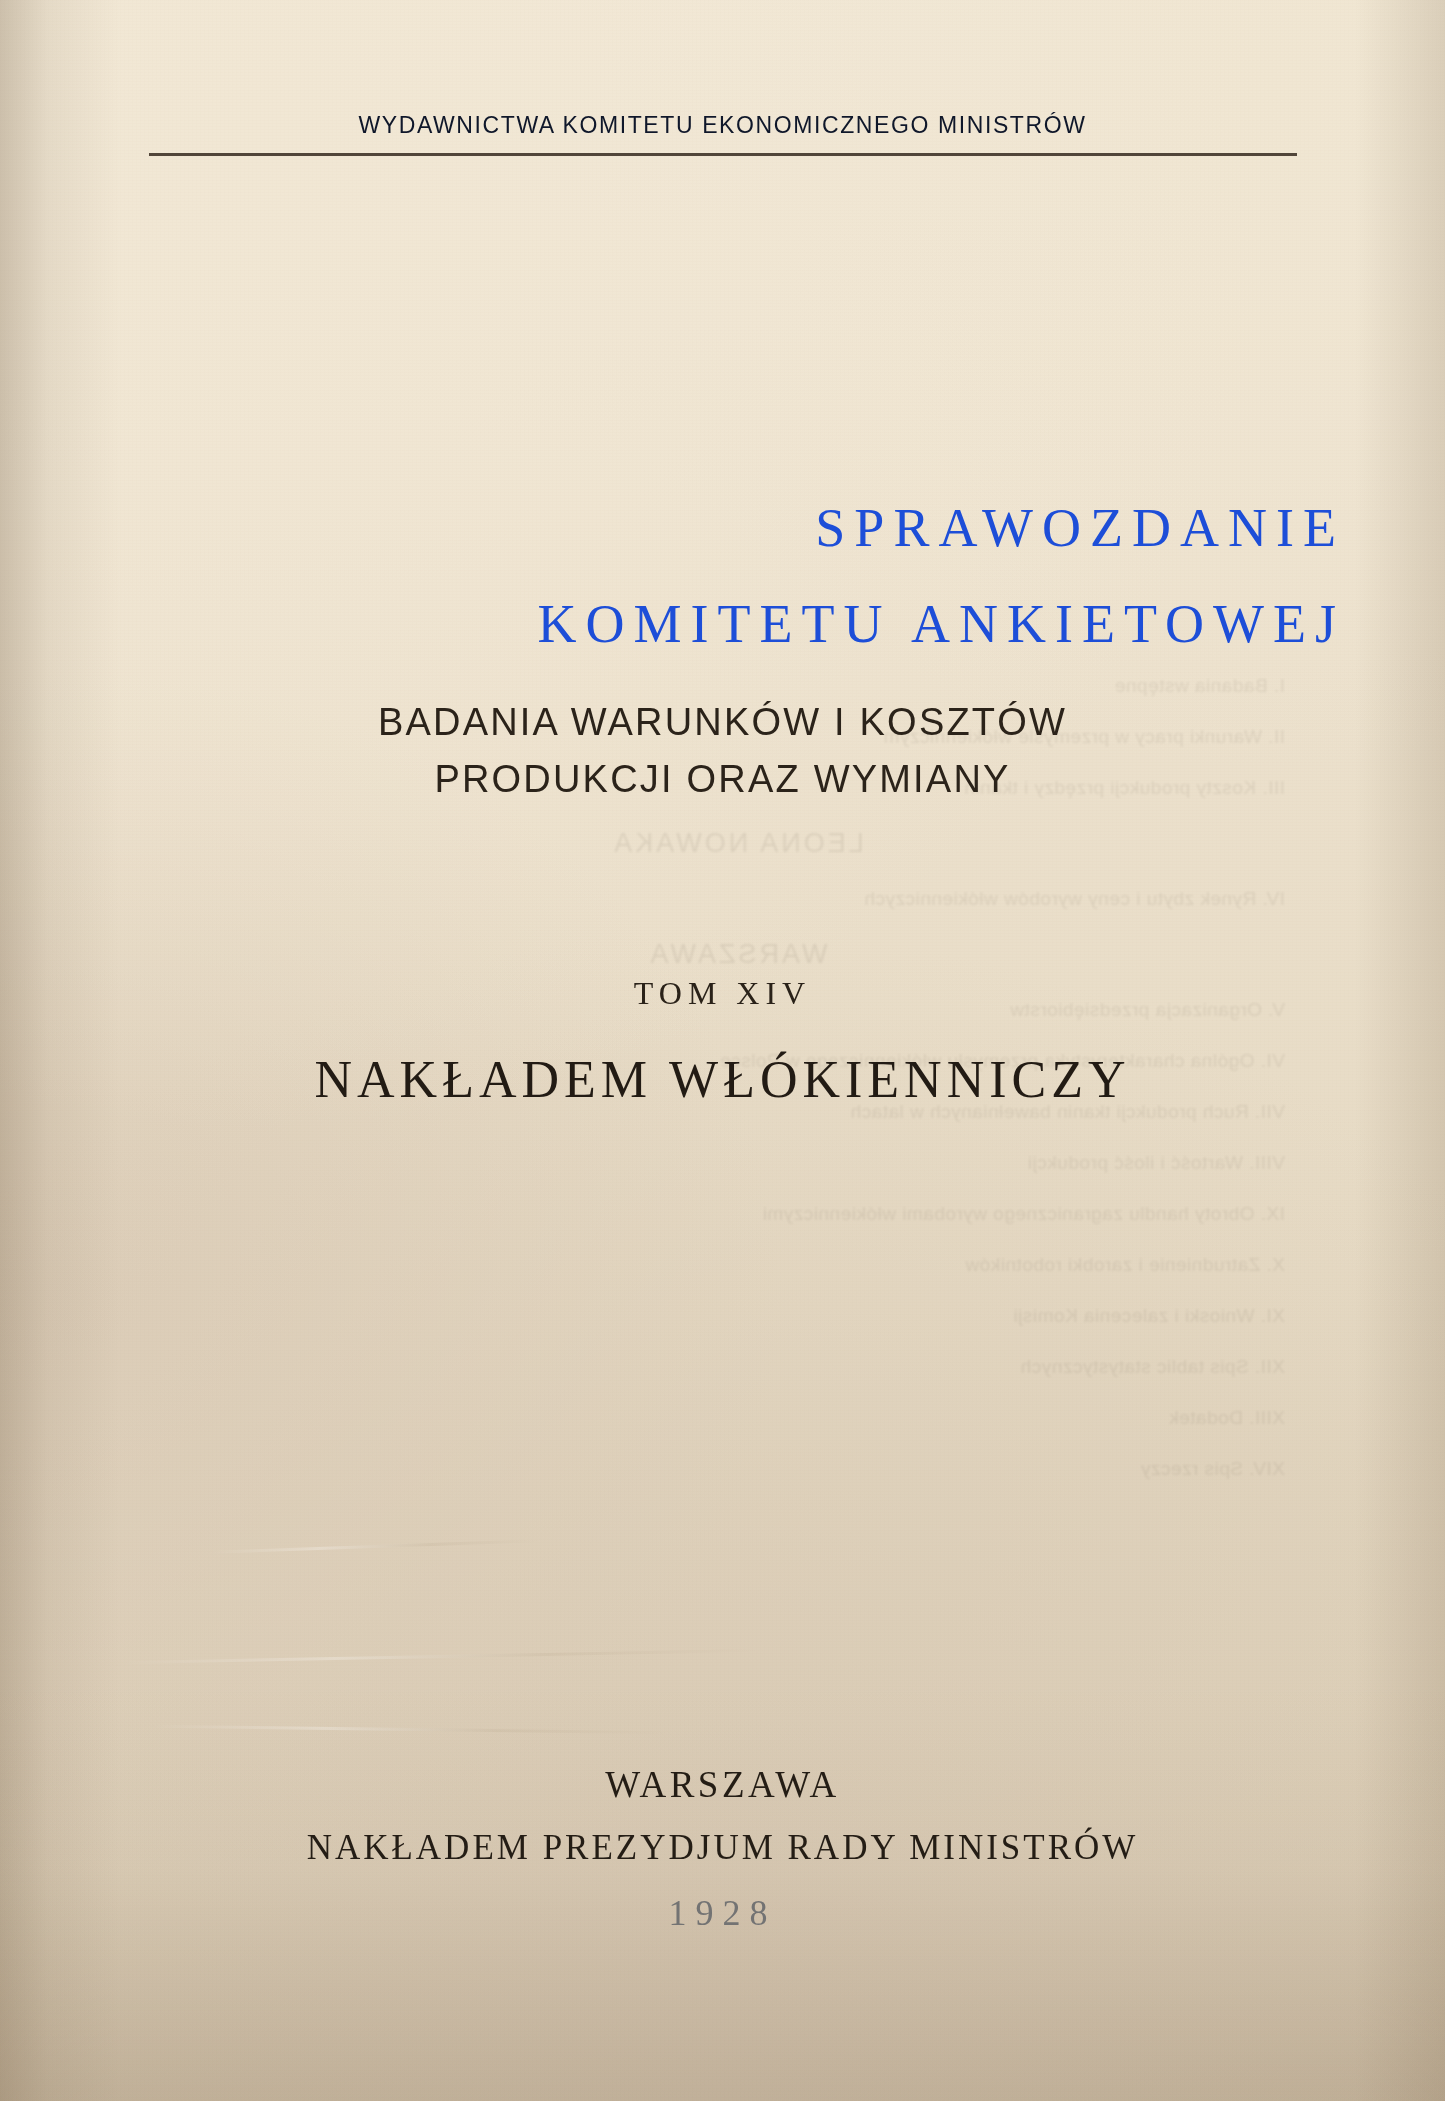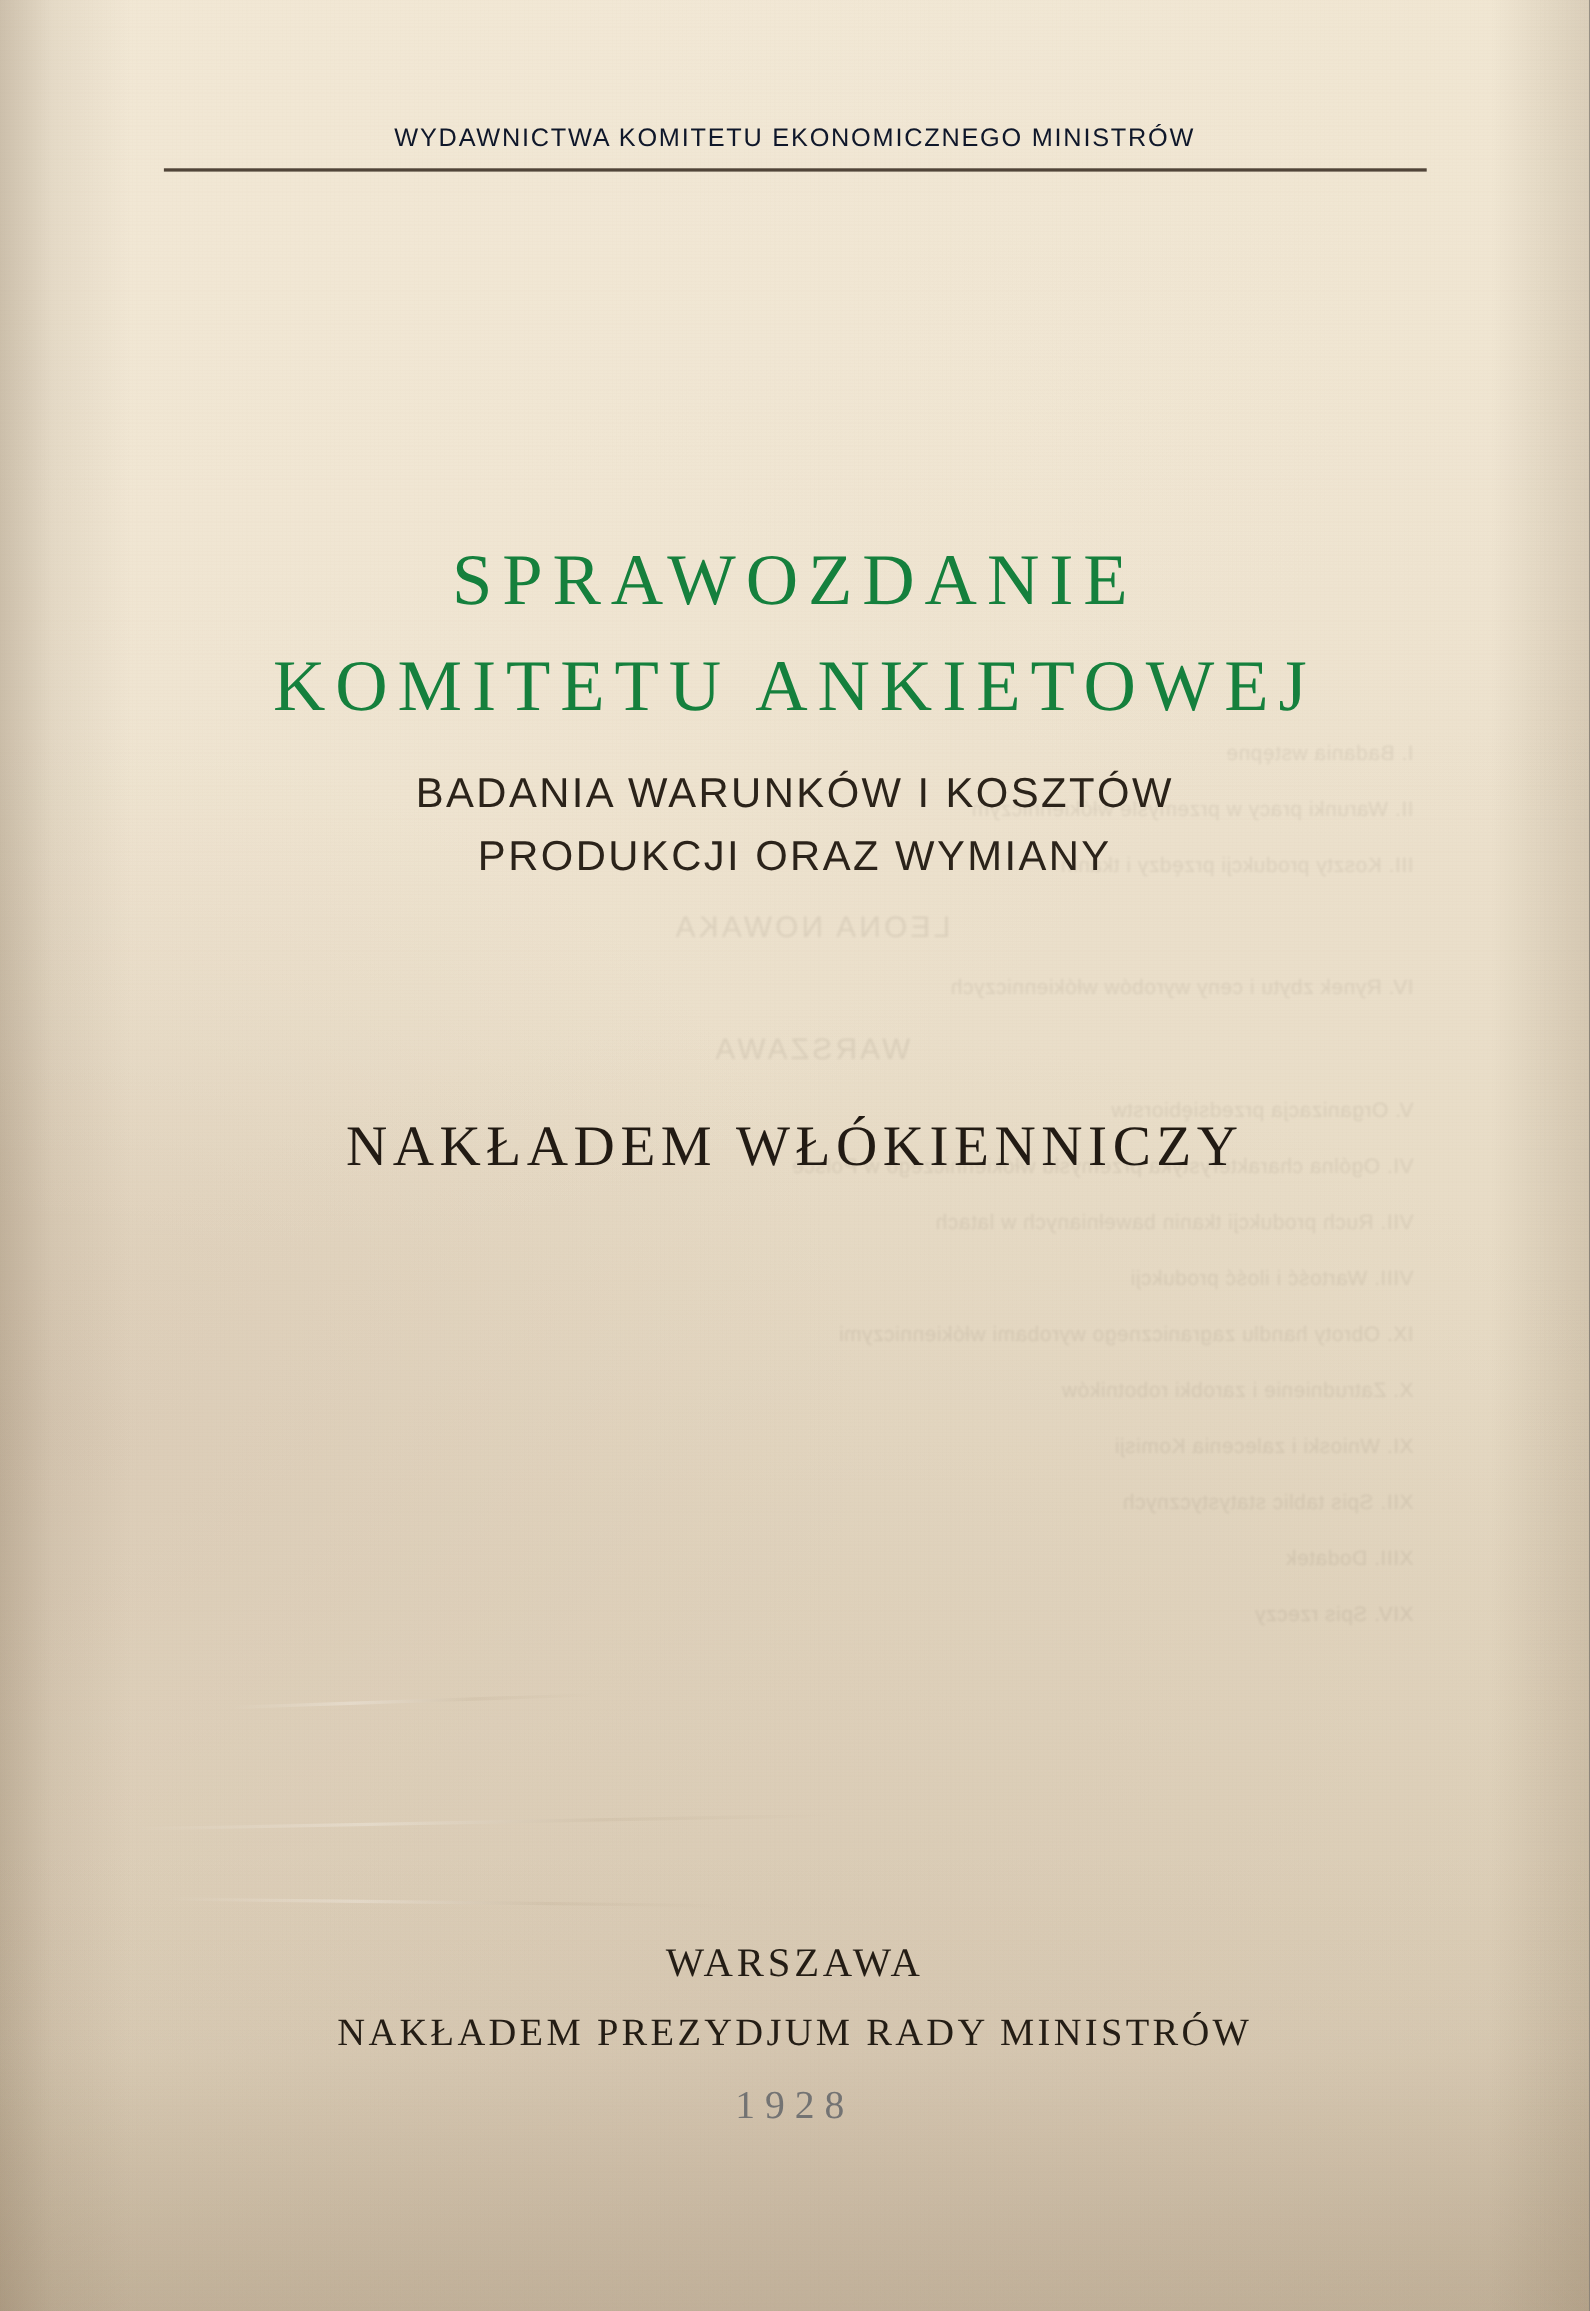--- a/index.html
+++ b/index.html
@@ -116,25 +116,26 @@
 
   #title-block {
     position: absolute;
     top: 480px;
     left: 100px;
     width: 1245px;
     text-align: center;
   }
   .title-main {
     font-family: "Liberation Serif", serif;
-    font-size: 66px;
+    font-size: 54px;
     line-height: 96px;
     letter-spacing: 9px;
-    color: #15803d;
-    white-space: nowrap;
+    color: #1d4ed8;
+    white-space: nowrap;
+    text-align: right;
   }
   .subtitle {
     font-family: "Liberation Sans", sans-serif;
     font-size: 38px;
     line-height: 57px;
     letter-spacing: 2.2px;
     color: #2b231a;
     margin-top: 22px;
     white-space: nowrap;
   }
@@ -231,20 +232,21 @@
     </div>
 
     <div id="title-block">
       <div class="title-main">SPRAWOZDANIE</div>
       <div class="title-main">KOMITETU ANKIETOWEJ</div>
       <div class="subtitle">BADANIA WARUNKÓW I KOSZTÓW</div>
       <div class="subtitle" style="margin-top:0;">PRODUKCJI ORAZ WYMIANY</div>
     </div>
 
     <div id="volume-block">
+      <div class="volume">TOM XIV</div>
       <div class="volume-title">NAKŁADEM WŁÓKIENNICZY</div>
     </div>
 
     <div id="imprint-block">
       <div class="imprint-city">WARSZAWA</div>
       <div class="imprint-publisher">NAKŁADEM PREZYDJUM RADY MINISTRÓW</div>
       <div class="imprint-year">1928</div>
     </div>
 
   </div>

